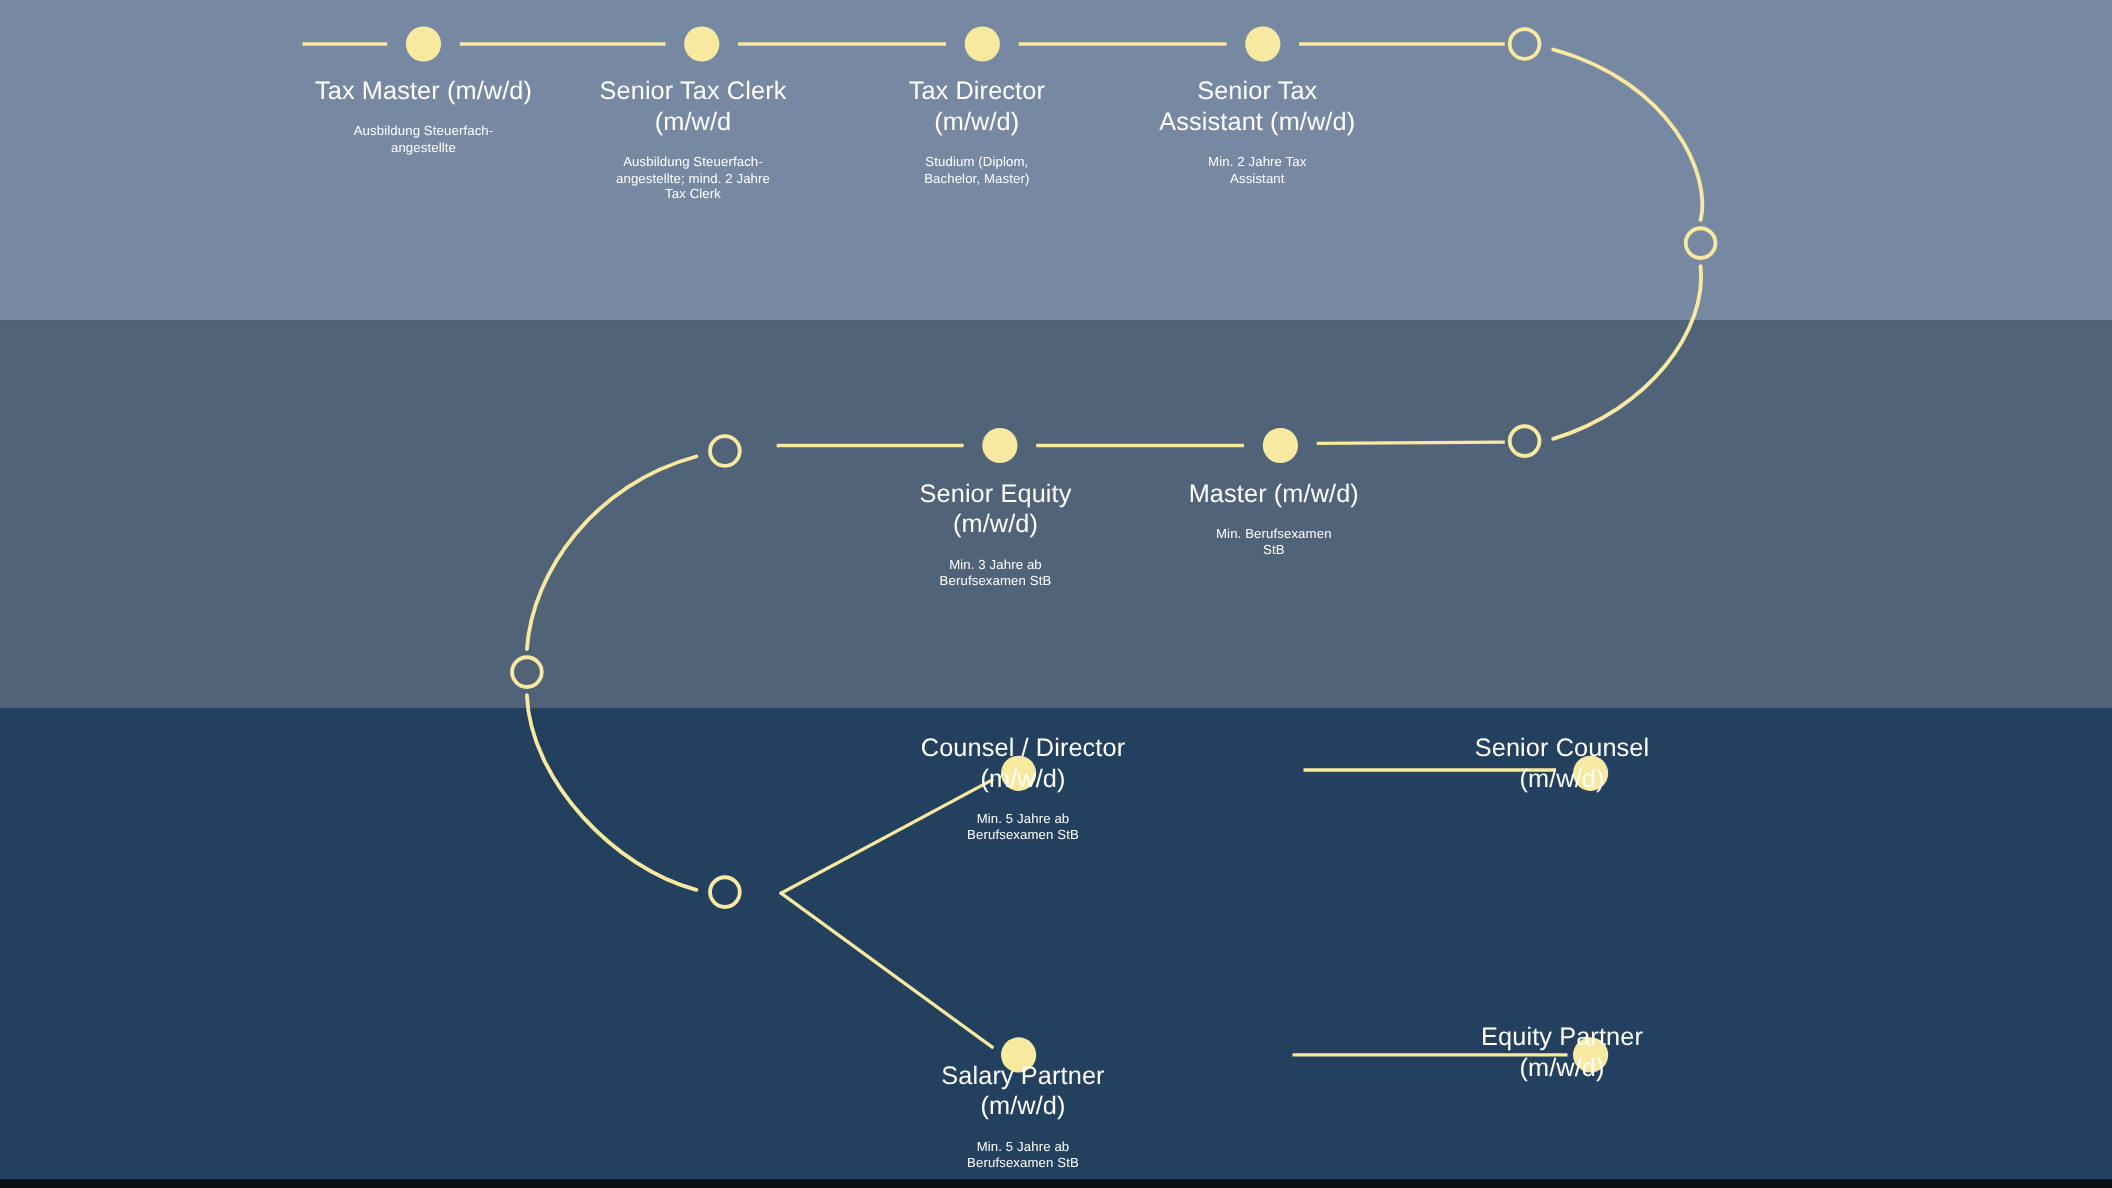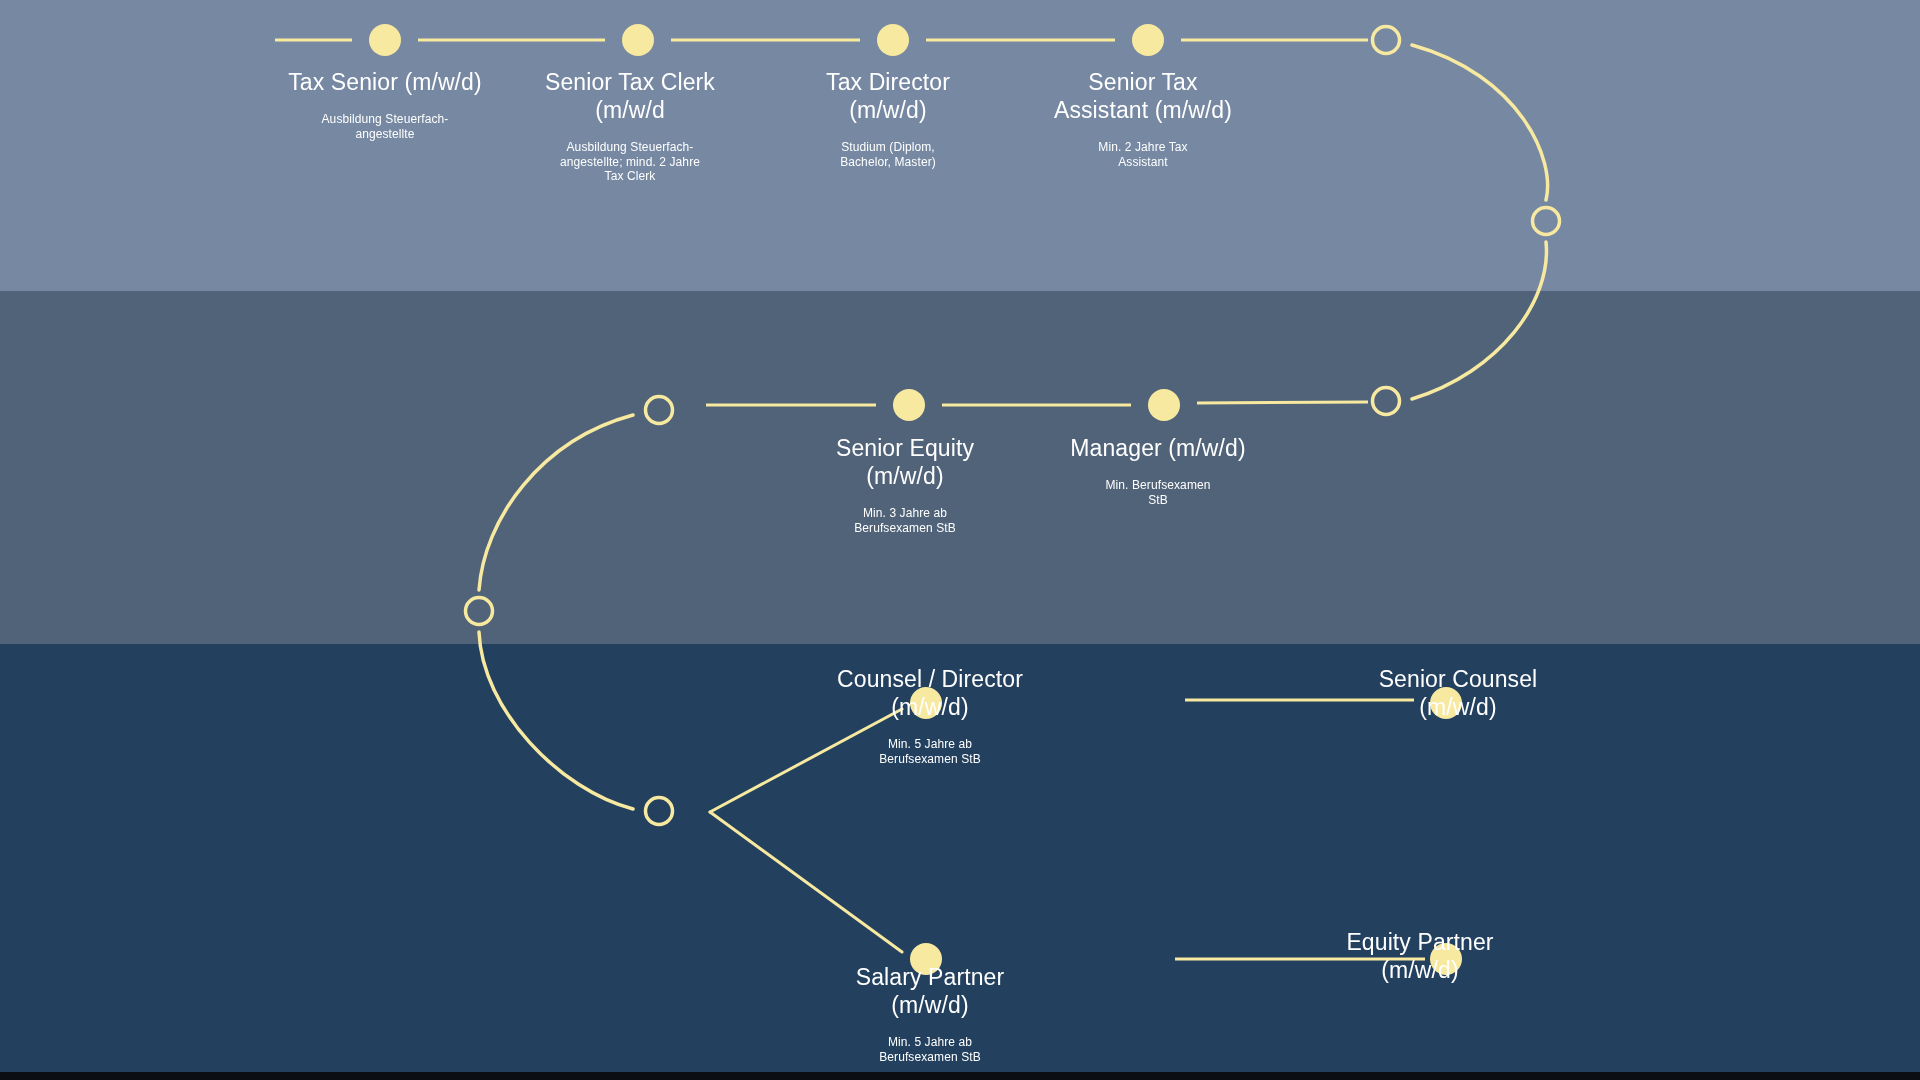--- a/index.html
+++ b/index.html
@@ -102,21 +102,21 @@
         <circle cx="1164" cy="405" r="16" fill="#f7e9a0"></circle>
         <circle cx="926" cy="703" r="16" fill="#f7e9a0"></circle>
         <circle cx="1446" cy="703" r="16" fill="#f7e9a0"></circle>
         <circle cx="926" cy="959" r="16" fill="#f7e9a0"></circle>
         <circle cx="1446" cy="959" r="16" fill="#f7e9a0"></circle>
       </g>
   </svg>
 
   <div id="labels-layer">
       <div class="node-label" style="width: 300px; left: 235px; top: 68px;">
-        <div class="node-title">Tax Senior (m/w/d)</div>
+        <div class="node-title">Tax Master (m/w/d)</div>
         <div class="node-desc">Ausbildung Steuerfach-
 angestellte</div>
       </div>
       <div class="node-label" style="width: 300px; left: 480px; top: 68px;">
         <div class="node-title">Senior Tax Clerk
 (m/w/d</div>
         <div class="node-desc">Ausbildung Steuerfach-
 angestellte; mind. 2 Jahre
 Tax Clerk</div>
       </div>
@@ -132,31 +132,31 @@
         <div class="node-desc">Min. 2 Jahre Tax
 Assistant</div>
       </div>
       <div class="node-label" style="width: 300px; left: 755px; top: 434px;">
         <div class="node-title">Senior Equity
 (m/w/d)</div>
         <div class="node-desc">Min. 3 Jahre ab
 Berufsexamen StB</div>
       </div>
       <div class="node-label" style="width: 300px; left: 1008px; top: 434px;">
-        <div class="node-title">Manager (m/w/d)</div>
+        <div class="node-title">Master (m/w/d)</div>
         <div class="node-desc">Min. Berufsexamen
 StB</div>
       </div>
       <div class="node-label" style="width: 300px; left: 780px; top: 665px;">
         <div class="node-title">Counsel / Director
 (m/w/d)</div>
         <div class="node-desc">Min. 5 Jahre ab
 Berufsexamen StB</div>
       </div>
-      <div class="node-label" style="width: 300px; left: 1308px; top: 665px;">
+      <div class="node-label" style="width: 300px; left: 1270px; top: 665px;">
         <div class="node-title">Senior Counsel
 (m/w/d)</div>
       </div>
       <div class="node-label" style="width: 300px; left: 780px; top: 963px;">
         <div class="node-title">Salary Partner
 (m/w/d)</div>
         <div class="node-desc">Min. 5 Jahre ab
 Berufsexamen StB</div>
       </div>
       <div class="node-label" style="width: 300px; left: 1270px; top: 928px;">

